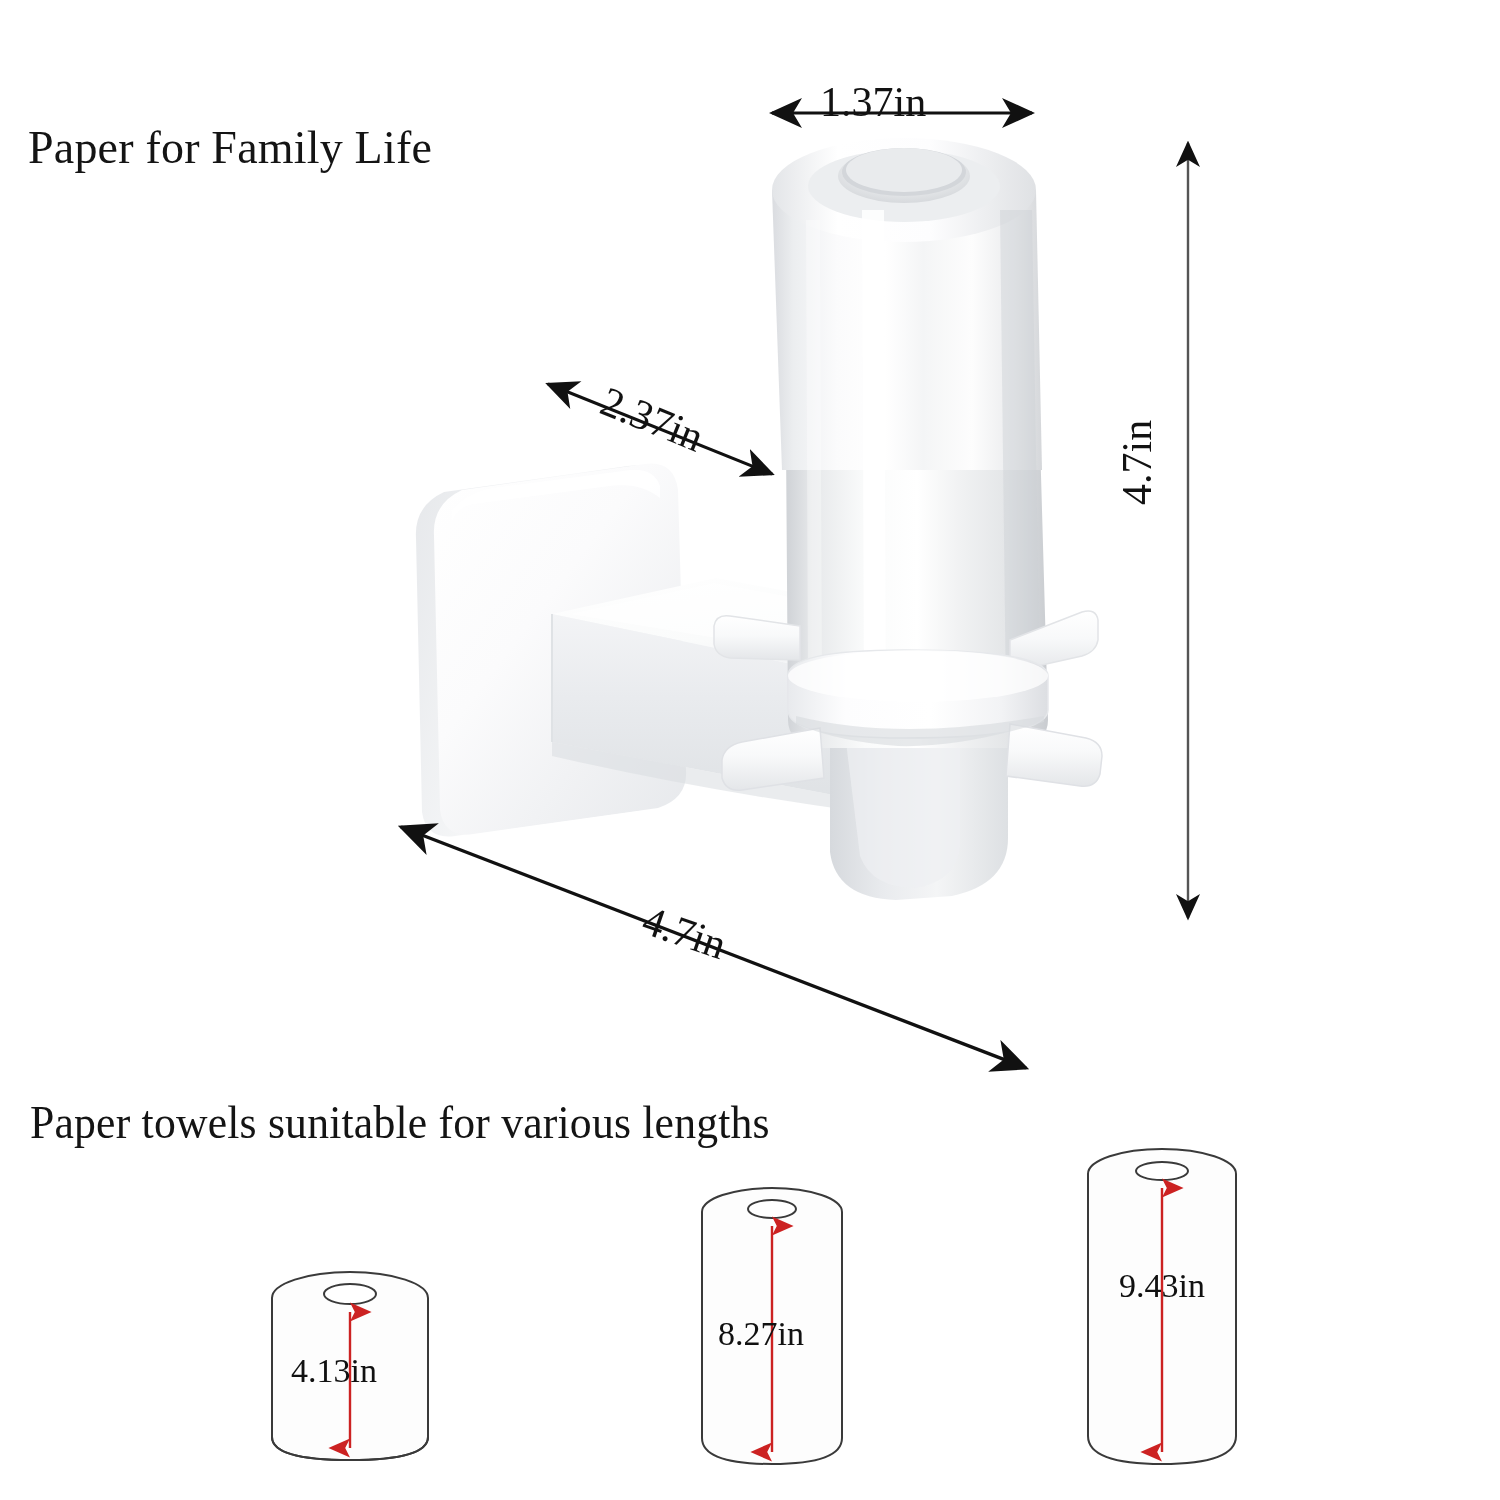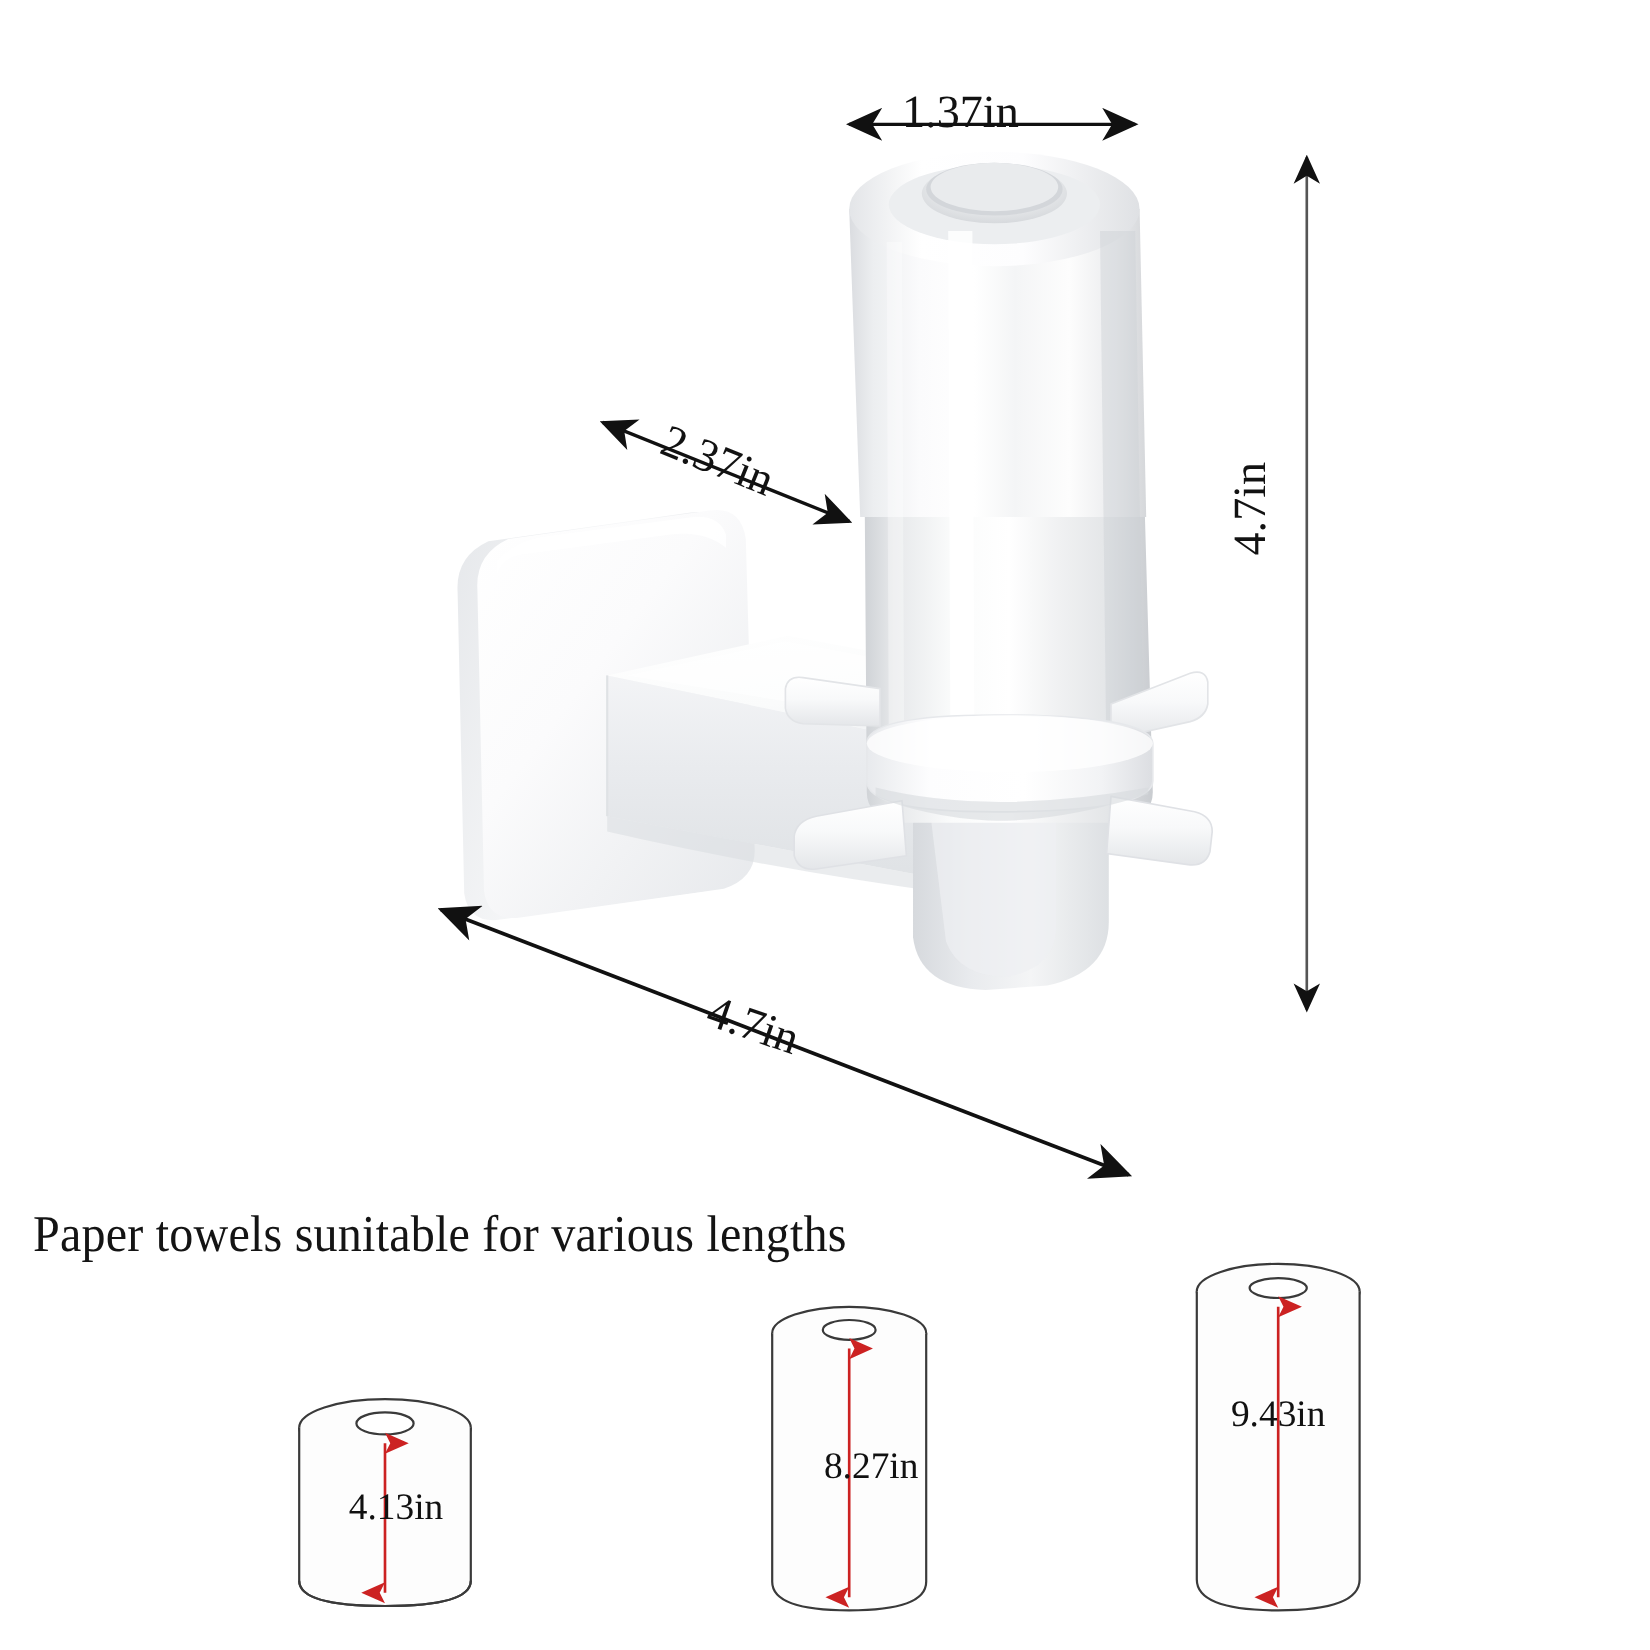--- a/index.html
+++ b/index.html
@@ -82,20 +82,21 @@
     color: #111111;
     white-space: nowrap;
     text-align: center;
   }
 </style>
 </head>
 <body>
 
 <div id="page">
 
+  <div class="heading" id="title-main">Paper for Family Life</div>
 
   <div class="heading" id="title-towels">Paper towels sunitable for various lengths</div>
 
   <svg id="product" viewBox="0 0 1500 1500">
     <defs>
       <linearGradient id="tubeGrad" x1="0" y1="0" x2="1" y2="0">
         <stop offset="0%" stop-color="#dadce0"></stop>
         <stop offset="8%" stop-color="#eceef0"></stop>
         <stop offset="24%" stop-color="#fbfbfc"></stop>
         <stop offset="42%" stop-color="#ffffff"></stop>
@@ -286,31 +287,31 @@
       <defs>
         <marker id="rArrU" markerWidth="10" markerHeight="10" refX="5" refY="9" orient="auto">
           <path d="M 5 0 L 9 9 L 5 7 L 1 9 Z" fill="#cc2222"></path>
         </marker>
         <marker id="rArrD" markerWidth="10" markerHeight="10" refX="5" refY="1" orient="auto">
           <path d="M 5 10 L 1 1 L 5 3 L 9 1 Z" fill="#cc2222"></path>
         </marker>
       </defs>
     </svg>
   </div>
-  <div class="roll-label" style="left:260px; top:1352px; width:200px;">4.13in</div>
+  <div class="roll-label" style="left:234px; top:1352px; width:200px;">4.13in</div>
 
   <div class="roll-fig" style="left:672px; top:1180px; width:200px; height:300px;">
     <svg viewBox="0 0 200 300" width="200" height="300">
       <ellipse cx="100" cy="32" rx="70" ry="24" fill="#fdfdfd" stroke="#3a3a3a" stroke-width="2"></ellipse>
       <path d="M 30 32 L 30 258 Q 30 284 100 284 Q 170 284 170 258 L 170 32" fill="#fdfdfd" stroke="#3a3a3a" stroke-width="2"></path>
       <ellipse cx="100" cy="29" rx="24" ry="9" fill="#ffffff" stroke="#3a3a3a" stroke-width="2"></ellipse>
       <line x1="100" y1="46" x2="100" y2="272" stroke="#cc2222" stroke-width="2.4" marker-start="url(#rArrU)" marker-end="url(#rArrD)"></line>
     </svg>
   </div>
-  <div class="roll-label" style="left:692px; top:1315px; width:200px;">8.27in</div>
+  <div class="roll-label" style="left:661px; top:1315px; width:200px;">8.27in</div>
 
   <div class="roll-fig" style="left:1062px; top:1140px; width:200px; height:340px;">
     <svg viewBox="0 0 200 340" width="200" height="340">
       <ellipse cx="100" cy="34" rx="74" ry="25" fill="#fdfdfd" stroke="#3a3a3a" stroke-width="2"></ellipse>
       <path d="M 26 34 L 26 296 Q 26 324 100 324 Q 174 324 174 296 L 174 34" fill="#fdfdfd" stroke="#3a3a3a" stroke-width="2"></path>
       <ellipse cx="100" cy="31" rx="26" ry="9" fill="#ffffff" stroke="#3a3a3a" stroke-width="2"></ellipse>
       <line x1="100" y1="48" x2="100" y2="312" stroke="#cc2222" stroke-width="2.4" marker-start="url(#rArrU)" marker-end="url(#rArrD)"></line>
     </svg>
   </div>
   <div class="roll-label" style="left:1062px; top:1267px; width:200px;">9.43in</div>

